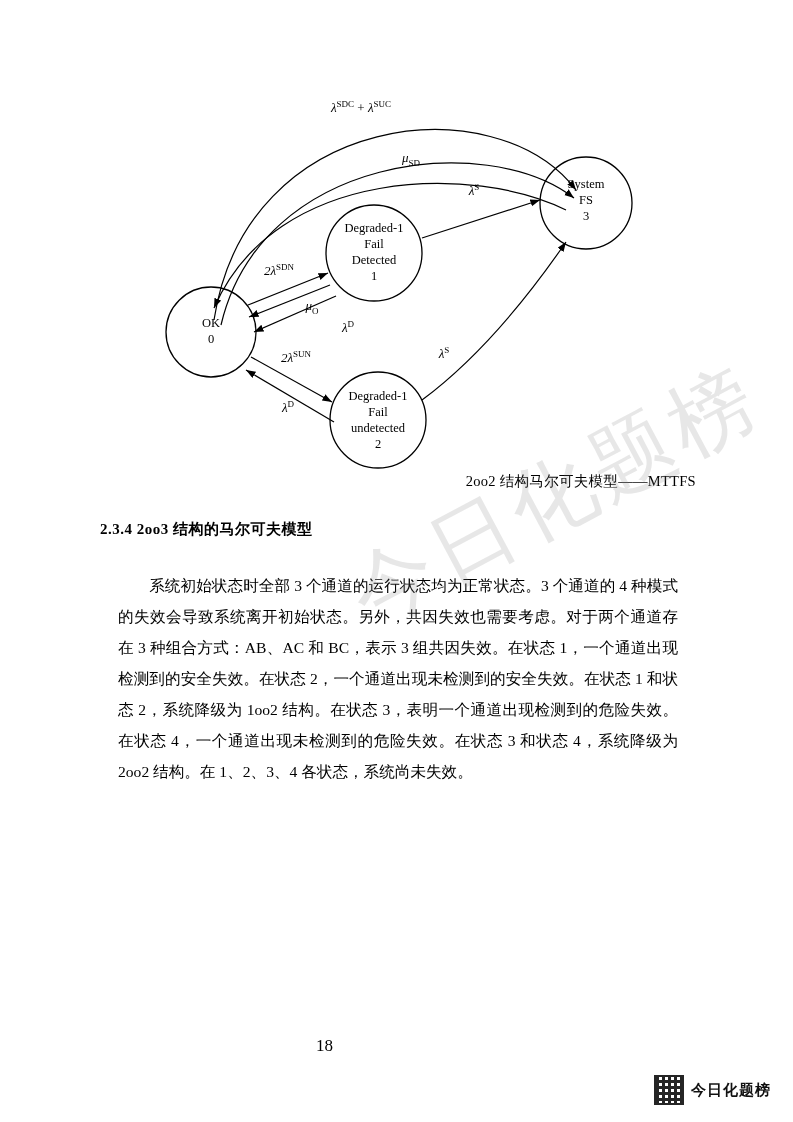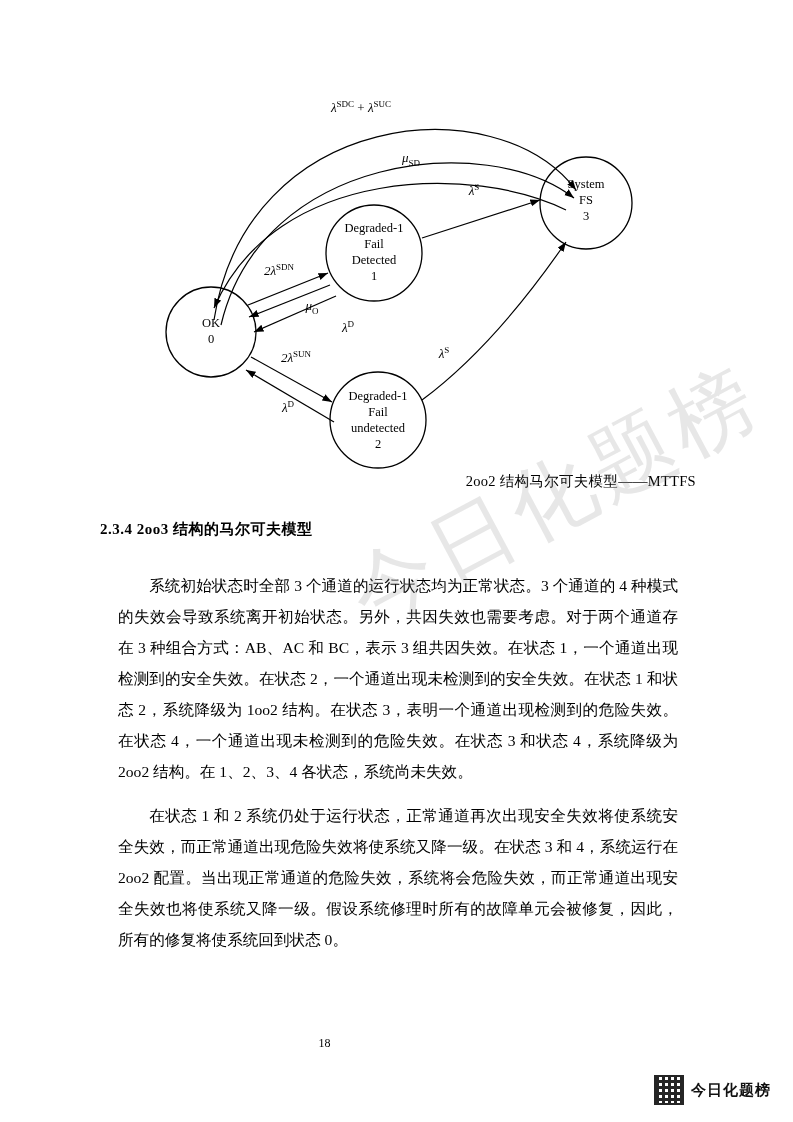--- a/index.html
+++ b/index.html
@@ -50,21 +50,21 @@
     text-justify:inter-ideograph;
   }
   #para1{ top:570px; }
   #para2{ top:800px; }
   .indent{ text-indent:2em; display:block; }
   .page-number{
     position:absolute;
     left:0; top:1036px;
     width:649px;
     text-align:center;
-    font-size:12px;
+    font-size:17px;
   }
   
   .watermark{
     position:absolute;
     left:330px; top:440px;
     font-size:84px;
     font-family:"Liberation Serif", serif;
     color:rgba(120,120,120,0.18);
     transform:rotate(-28deg);
     white-space:nowrap;
@@ -164,23 +164,20 @@
   </div>
 
   <div class="fig-caption">2oo2 结构马尔可夫模型——MTTFS</div>
 
   <div class="section-head">2.3.4 2oo3 结构的马尔可夫模型</div>
 
   <div class="body-text" id="para1">
     <span class="indent">系统初始状态时全部 3 个通道的运行状态均为正常状态。3 个通道的 4 种模式的失效会导致系统离开初始状态。另外，共因失效也需要考虑。对于两个通道存在 3 种组合方式：AB、AC 和 BC，表示 3 组共因失效。在状态 1，一个通道出现检测到的安全失效。在状态 2，一个通道出现未检测到的安全失效。在状态 1 和状态 2，系统降级为 1oo2 结构。在状态 3，表明一个通道出现检测到的危险失效。在状态 4，一个通道出现未检测到的危险失效。在状态 3 和状态 4，系统降级为 2oo2 结构。在 1、2、3、4 各状态，系统尚未失效。</span>
   </div>
 
-  <div class="body-text" id="para2">
-    <span class="indent">在状态 1 和 2 系统仍处于运行状态，正常通道再次出现安全失效将使系统安全失效，而正常通道出现危险失效将使系统又降一级。在状态 3 和 4，系统运行在 2oo2 配置。当出现正常通道的危险失效，系统将会危险失效，而正常通道出现安全失效也将使系统又降一级。假设系统修理时所有的故障单元会被修复，因此，所有的修复将使系统回到状态 0。</span>
-  </div>
 
   <div class="page-number">18</div>
 
   <div class="watermark">今日化题榜</div>
 
   <div class="wm-badge">
     <span class="qr"></span>
     <span class="label">今日化题榜</span>
   </div>
 

